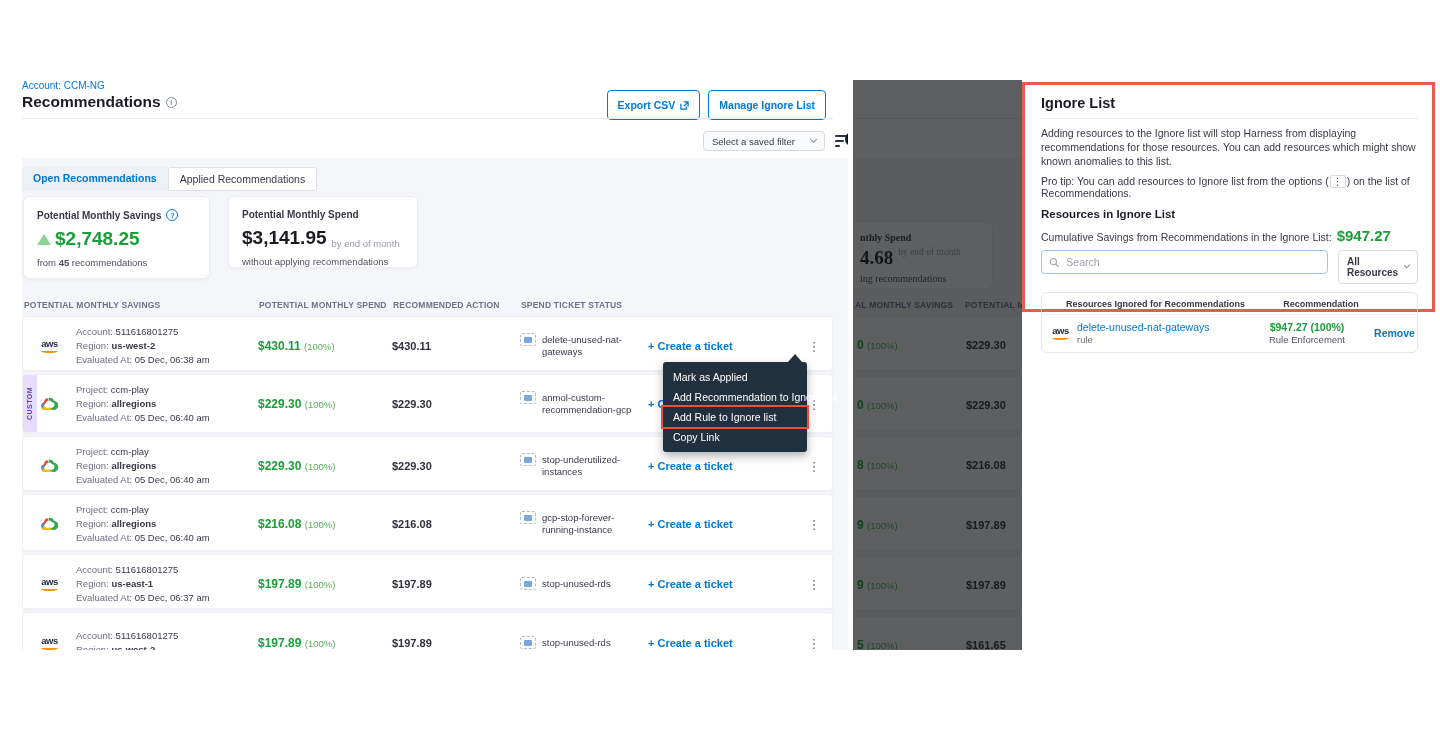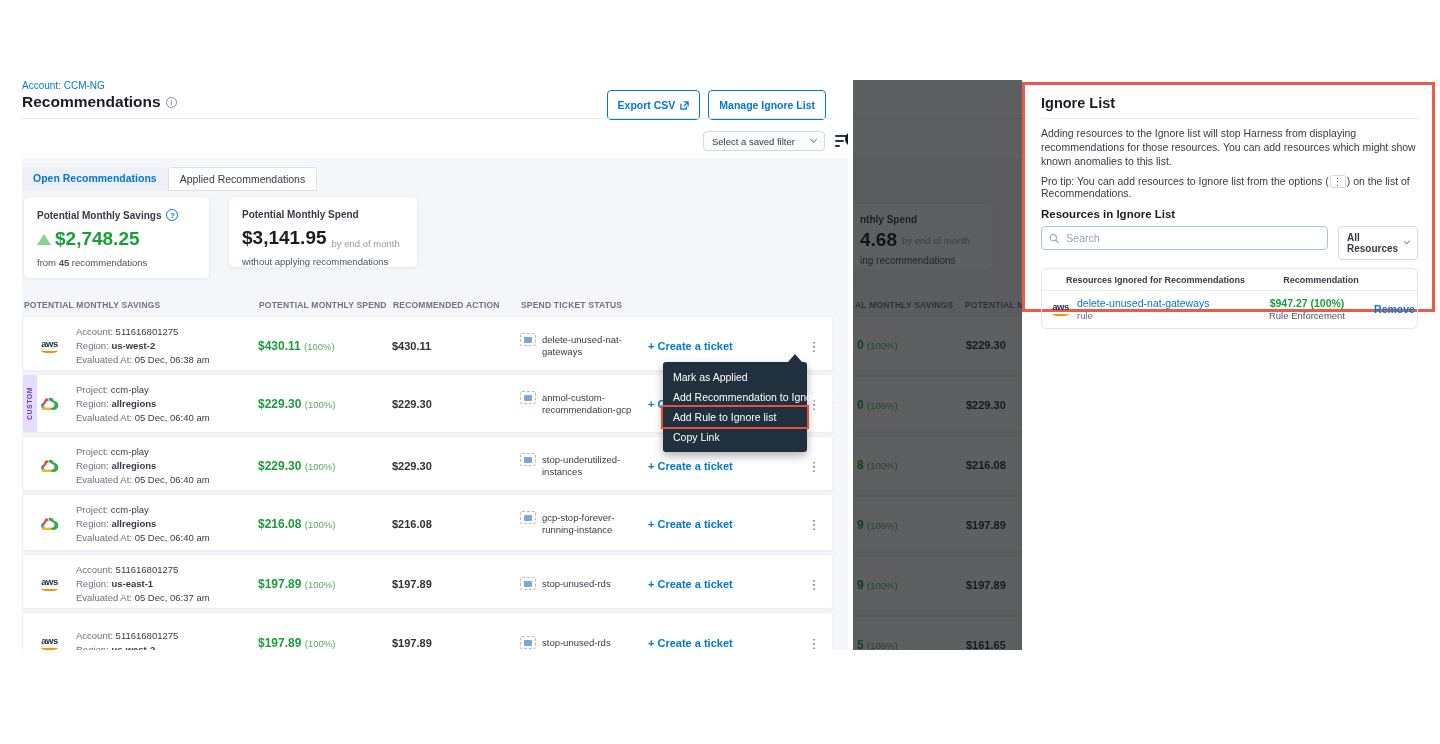--- a/index.html
+++ b/index.html
@@ -71,23 +71,23 @@
     padding:5px 0;z-index:30;box-shadow:0 4px 10px rgba(0,0,0,.3);}
   #ctx-arrow{position:absolute;left:766px;top:274px;width:0;height:0;z-index:31;
     border-left:7px solid transparent;border-right:7px solid transparent;border-bottom:8px solid #20303f;}
   .ctx-item{position:relative;color:#fff;font-size:10.5px;padding:4px 10px;white-space:nowrap;cursor:pointer;}
   .ctx-item.hl{outline:2px solid #e8503a;outline-offset:0px;}
 
   
   #dim-strip{position:absolute;left:853px;top:80px;width:169px;height:570px;overflow:hidden;background:#fff;}
   #dim-strip .sect{position:absolute;left:0;top:78px;width:169px;height:492px;background:#f4f6f9;}
   #dim-strip .dvd{position:absolute;left:0;top:38px;width:169px;border-bottom:1px solid #e8e9ef;}
-  .dim-card{position:absolute;left:-26px;top:123px;width:166px;height:68px;background:#fff;border:1px solid #ebedf2;border-radius:6px;padding:10px 0 0 32px;}
+  .dim-card{position:absolute;left:-26px;top:141px;width:166px;height:68px;background:#fff;border:1px solid #ebedf2;border-radius:6px;padding:10px 0 0 32px;font-family:Liberation Serif, serif;}
   .dim-card .t{font-size:10px;font-weight:bold;color:#383946;}
-  .dim-card .a{font-size:19px;font-weight:bold;color:#1b1c22;display:flex;align-items:center;gap:5px;margin-top:4px;}
+  .dim-card .a{font-size:19px;font-weight:bold;color:#1b1c22;display:flex;align-items:flex-start;gap:5px;margin-top:4px;}
   .dim-card .a .sfx{font-size:9.5px;color:#9699a8;font-weight:normal;}
   .dim-card .s{font-size:10px;color:#4d4f5e;margin-top:4px;}
   .dim-head{position:absolute;left:0;top:220px;width:169px;font-size:8.5px;font-weight:bold;color:#6f7185;letter-spacing:.2px;}
   .dim-head .c1{position:absolute;left:2px;top:0;white-space:nowrap;}
   .dim-head .c2{position:absolute;left:112px;top:0;white-space:nowrap;}
   .dim-row{position:absolute;left:0;width:169px;height:55px;background:#fff;border:1px solid #eef0f4;}
   .dim-row .sv{position:absolute;left:3px;top:21px;font-size:12px;font-weight:bold;color:#1a9e38;}
   .dim-row .sv .pct{font-size:9.5px;font-weight:normal;color:#58ab58;}
   .dim-row .sp{position:absolute;left:112px;top:22px;font-size:11px;font-weight:bold;color:#2f3039;}
   #dim-overlay{position:absolute;inset:0;background:rgba(13,16,18,.67);z-index:5;}
@@ -425,20 +425,24 @@
 </div>
 
 <div id="ignore-modal">
   <div class="im-title">Ignore List</div>
   <div class="im-divider"></div>
   <div class="im-desc">Adding resources to the Ignore list will stop Harness from displaying recommendations for those resources. You can add resources which might show known anomalies to this list.</div>
   <div class="im-protip">
     <span>Pro tip: You can add resources to Ignore list from the options (</span><span class="keb">⋮</span><span>) on the list of Recommendations.</span>
   </div>
   <div class="im-sect">Resources in Ignore List</div>
+  <div class="im-cum">
+    <span>Cumulative Savings from Recommendations in the Ignore List:</span>
+    <span class="amt">$947.27</span>
+  </div>
   <div class="im-controls">
     <div class="im-search">
       <svg width="11" height="11" viewBox="0 0 12 12">
           <circle cx="5" cy="5" r="3.6" fill="none" stroke="#9da0af" stroke-width="1.3"></circle>
           <path d="M7.8 7.8L11 11" stroke="#9da0af" stroke-width="1.3"></path>
         </svg>
       <input placeholder="Search" style="">
     </div>
     <div class="im-select">
       <span>All Resources</span>

